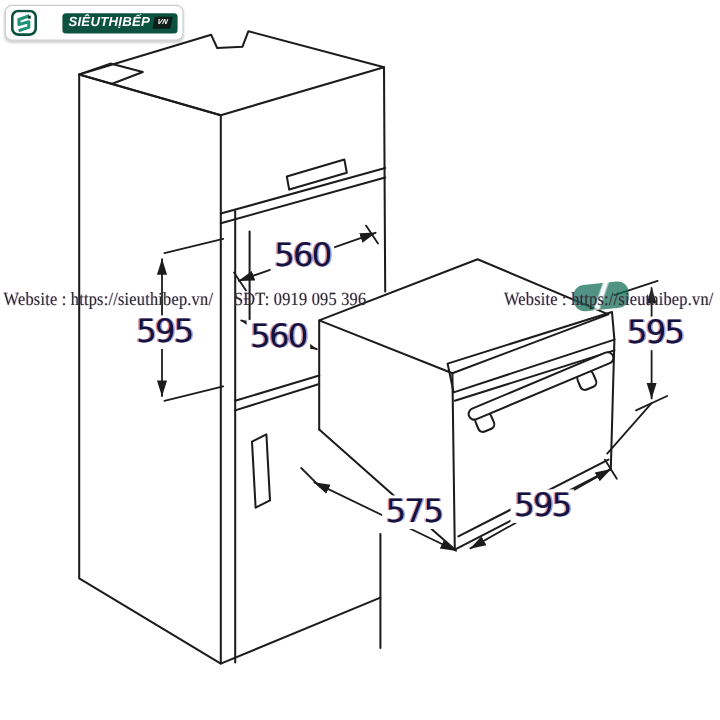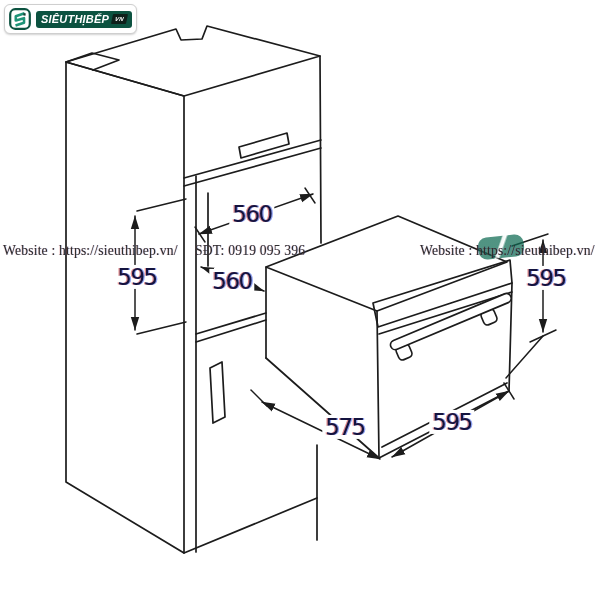--- a/index.html
+++ b/index.html
@@ -4,31 +4,31 @@
 <title>Built-in oven installation diagram</title>
 <style>
   html,body{margin:0;padding:0;background:#fff;}
   .stage{position:relative;width:600px;height:600px;background:#ffffff;overflow:hidden;
          font-family:"DejaVu Sans",sans-serif;}
   svg.drawing{position:absolute;left:0;top:0;}
   .ln path,.ln rect{fill:none;stroke:#1c1c1c;stroke-width:1.7;stroke-linejoin:round;stroke-linecap:round;}
   .ln .fw{fill:#ffffff;}
   .dims path{stroke-width:1.5;}
   .dim{position:absolute;transform:translate(-50%,-50%);background:#fff;padding:0 3px;
-       font-size:23px;letter-spacing:-1.5px;color:#13133f;line-height:1.05;white-space:nowrap;
+       font-size:27px;letter-spacing:-1.5px;color:#13133f;line-height:1.05;white-space:nowrap;
        font-family:"DejaVu Sans",sans-serif;
        text-shadow:-1.2px 0 0 rgba(200,30,30,.5),1.2px 0 0 rgba(30,70,230,.5);}
   .wm{position:absolute;top:241px;font-family:"Liberation Serif",serif;font-size:15.5px;
       color:#2e2e2e;white-space:nowrap;transform:scaleX(.88);transform-origin:0 50%;
       letter-spacing:.2px;
       text-shadow:-.7px 0 0 rgba(190,60,60,.25),.7px 0 0 rgba(50,80,220,.25);}
   .wm-logo{position:absolute;left:478px;top:236px;width:46px;height:22px;opacity:.72;
       border-radius:9px;transform:rotate(-6deg);
       background:linear-gradient(115deg,#0d6a52 44%,#e9f4f0 47%,#fdfefe 52%,#0d6a52 56%);}
-  .logo{position:absolute;left:4px;top:4px;display:flex;align-items:center;gap:5px;
+  .logo{position:absolute;left:4px;top:4px;display:flex;align-items:center;gap:21px;
         background:#fff;border:1px solid #cfcfcf;border-radius:6px;padding:3px 4px;
         box-shadow:0 1px 2px rgba(0,0,0,.18);}
   .logo-icon{width:22px;height:22px;display:block;}
   .logo-badge{display:flex;align-items:center;gap:3px;background:#0c5240;color:#fff;
         border-radius:3px;padding:3px 5px;font-family:"Liberation Sans",sans-serif;
         font-style:italic;font-weight:bold;font-size:11px;line-height:1;letter-spacing:.2px;}
   .logo-flag{background:#0e1f1a;color:#fff;font-size:6px;font-style:italic;line-height:1;
         padding:2px 3px;transform:skewX(-12deg);border-radius:1px;}
 </style>
 </head>

